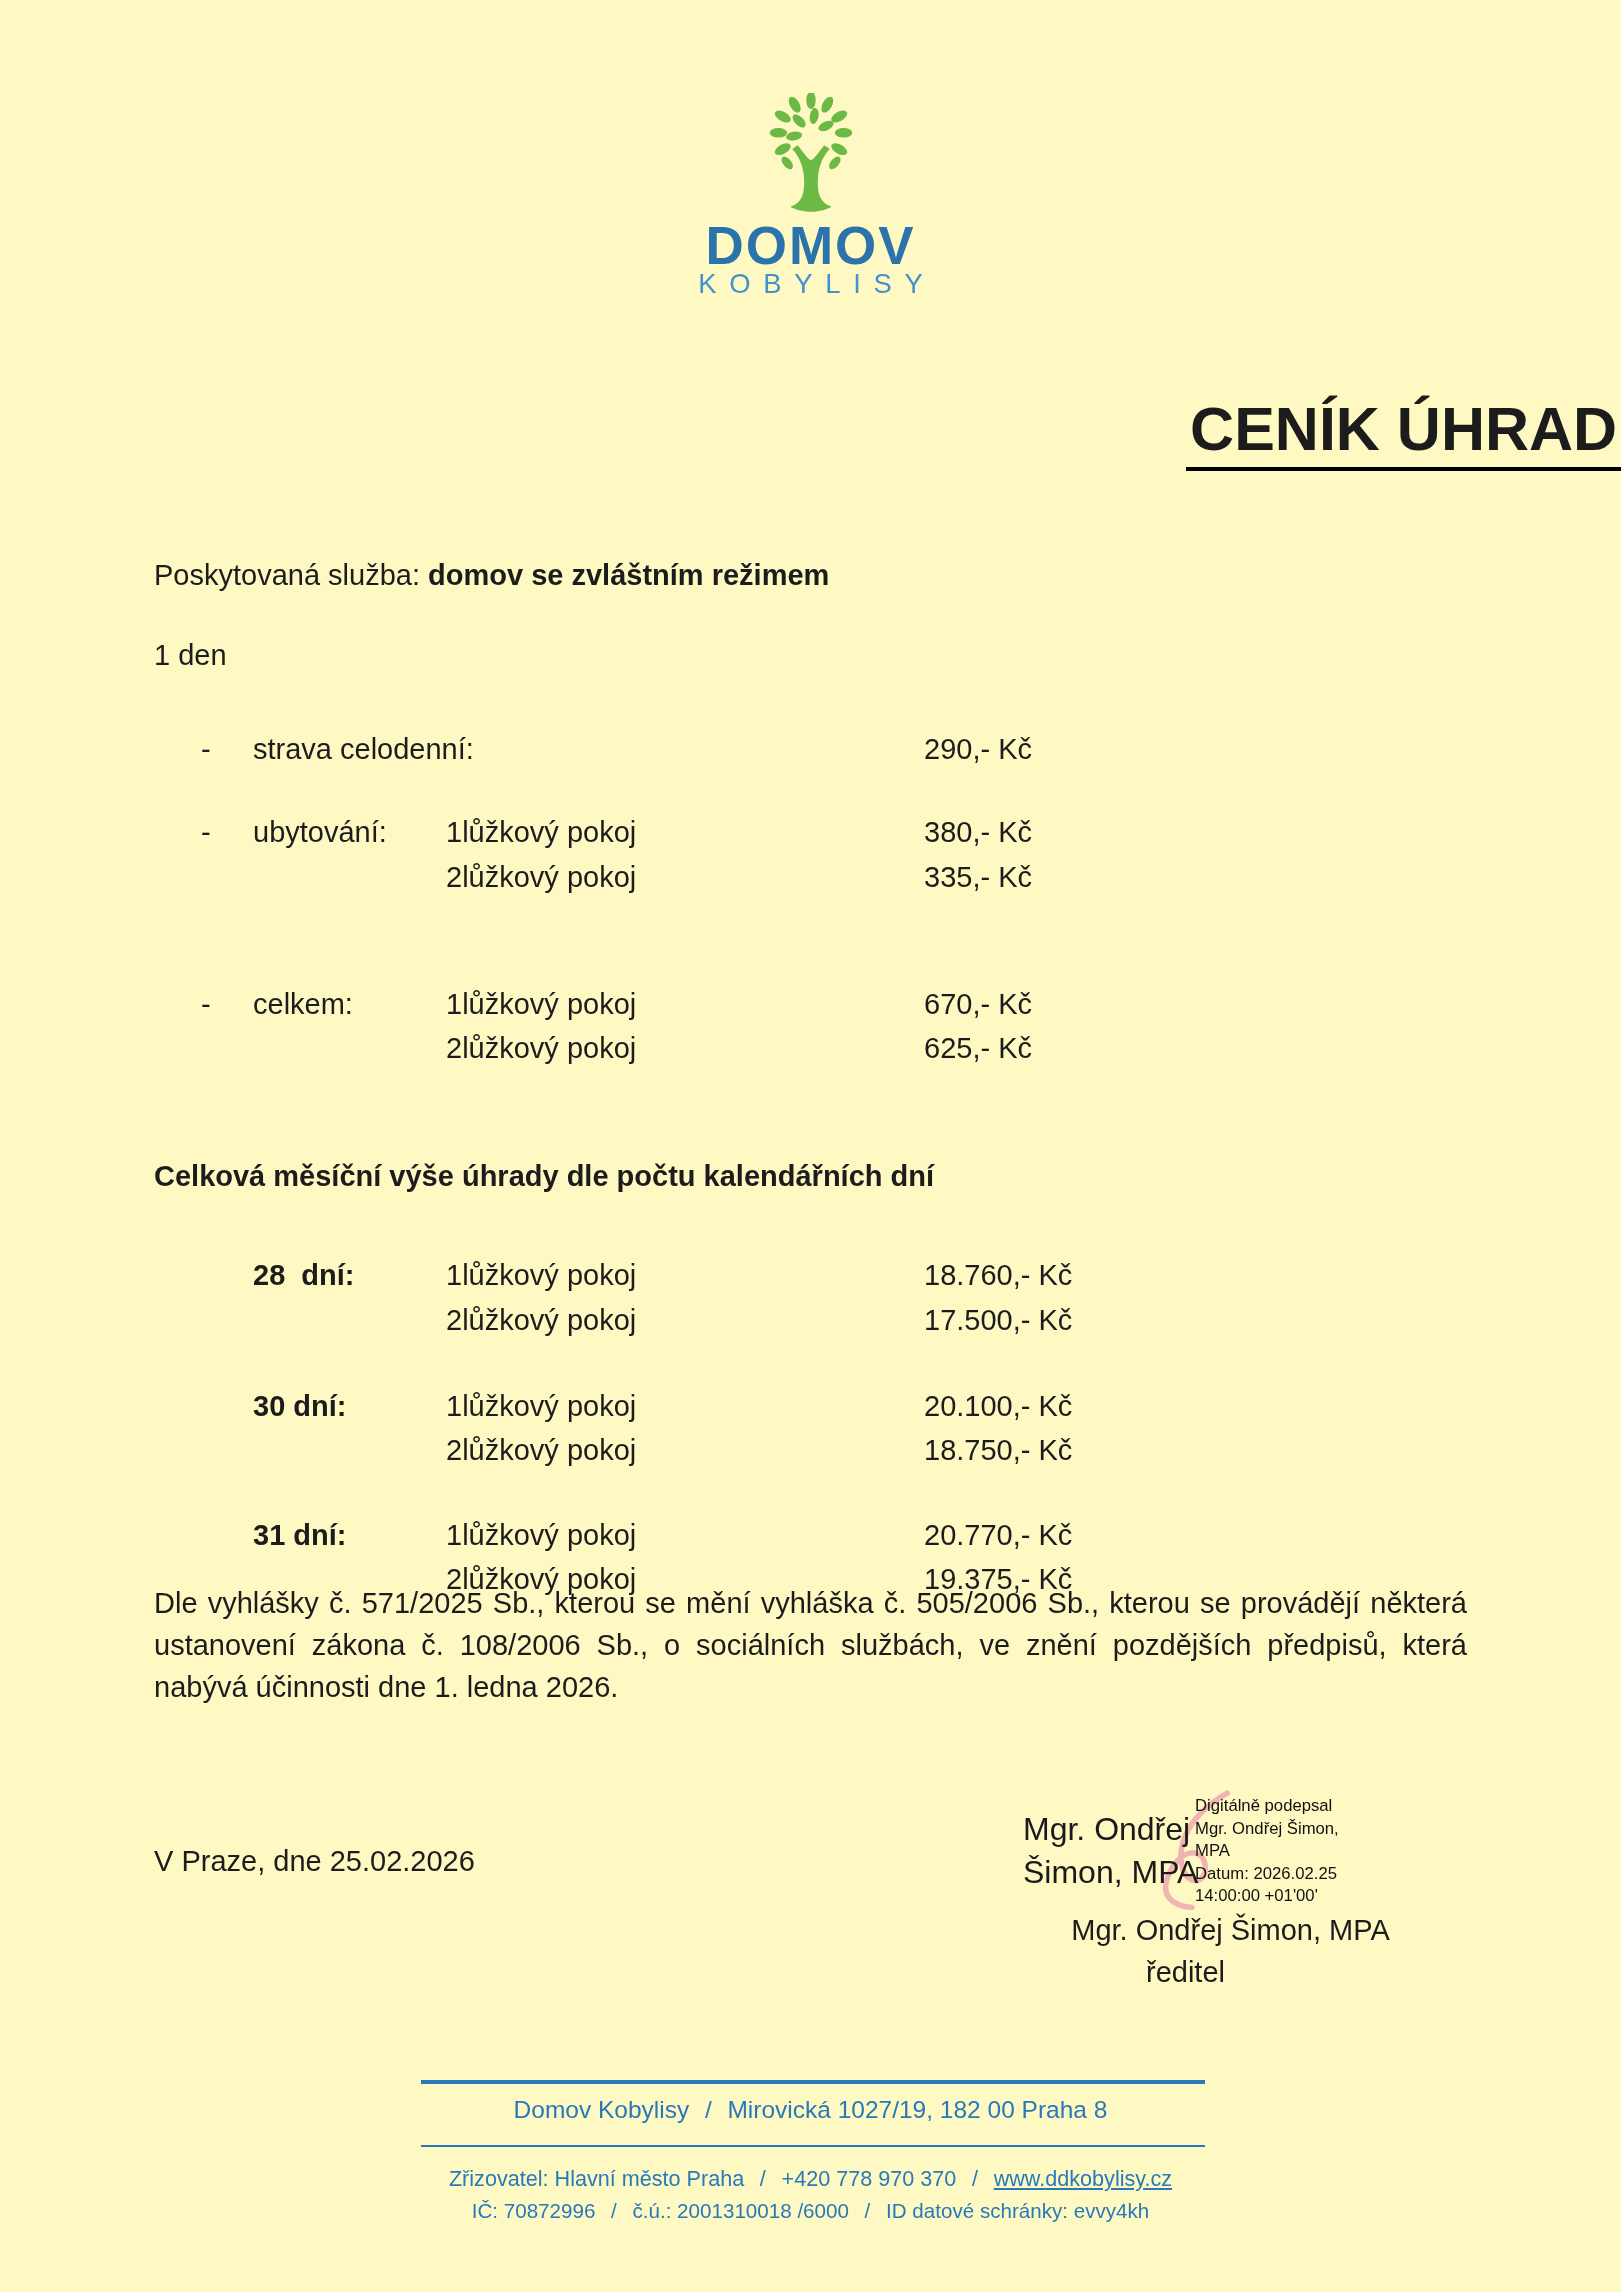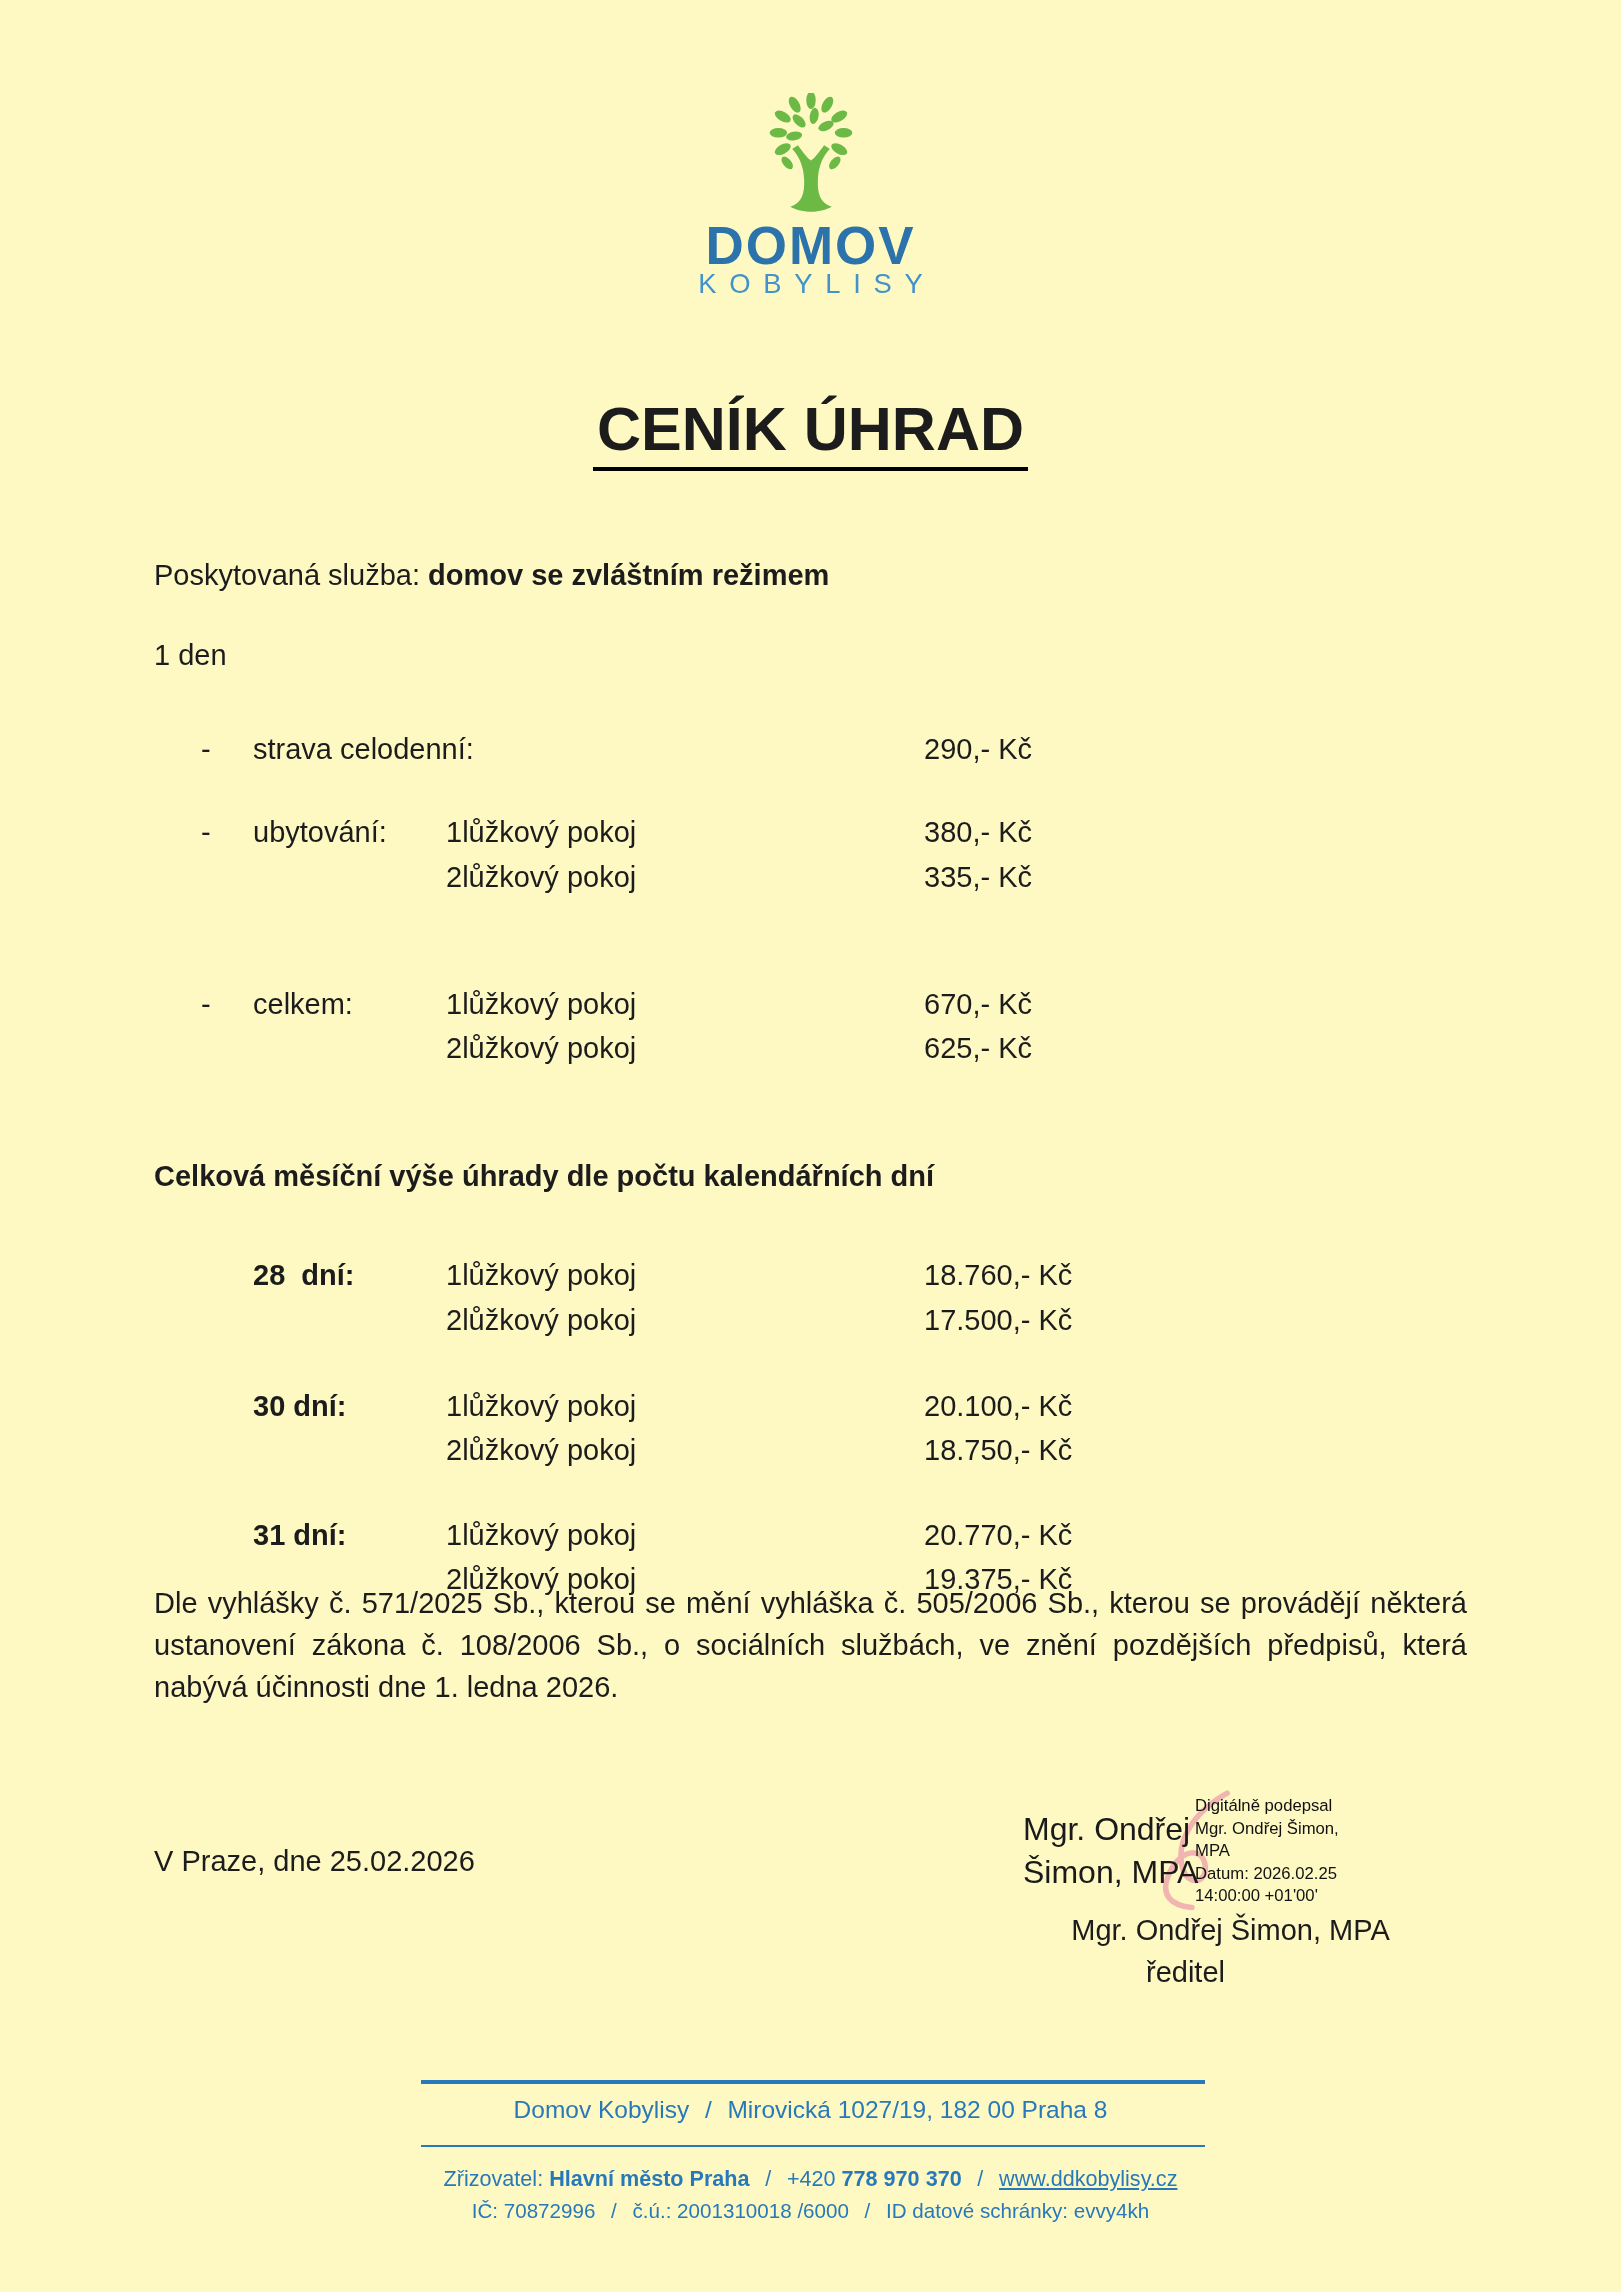--- a/index.html
+++ b/index.html
@@ -21,21 +21,21 @@
     font-size:53px;font-weight:800;letter-spacing:2px;
     color:#2d73ab;
   }
   .logo-sub{
     position:absolute;top:268px;left:0;width:100%;
     font-size:27.4px;font-weight:400;letter-spacing:12.7px;text-indent:12.7px;
     color:#4293cc;
   }
 
   
-  .doc-title-wrap{position:absolute;top:394px;left:0;width:100%;text-align:center;}
+  .doc-title-wrap{position:absolute;top:394px;left:0;width:100%;text-align:right;}
   .doc-title{
     display:inline-block;
     font-size:61px;font-weight:700;
     border-bottom:4.9px solid #000;
     padding:0 3.9px 2.9px 3.9px;
   }
   .doc-sub{
     position:absolute;top:487px;left:0;width:100%;text-align:center;
     font-size:41px;font-weight:700;
   }
@@ -78,21 +78,21 @@
   }
   .f-line2{
     position:absolute;top:2166px;left:0;width:1621px;text-align:center;
     font-size:21.6px;color:#2879ba;white-space:pre;
   }
   .f-line3{
     position:absolute;top:2199px;left:0;width:1621px;text-align:center;
     font-size:20.6px;color:#2879ba;white-space:pre;
   }
   .f-sep{margin:0 15.7px;}
-  .bold{font-weight:700;}
+  .bold{font-weight:400;}
   .f-link{color:#2879ba;text-decoration:underline;cursor:pointer;}
 </style>
 </head>
 <body>
 
 <div class="page">
 
   <div class="logo">
     <svg class="logo-tree" width="94" height="121" viewBox="-75 -125 150 192" xmlns="http://www.w3.org/2000/svg">
       <g fill="#6cb946">

